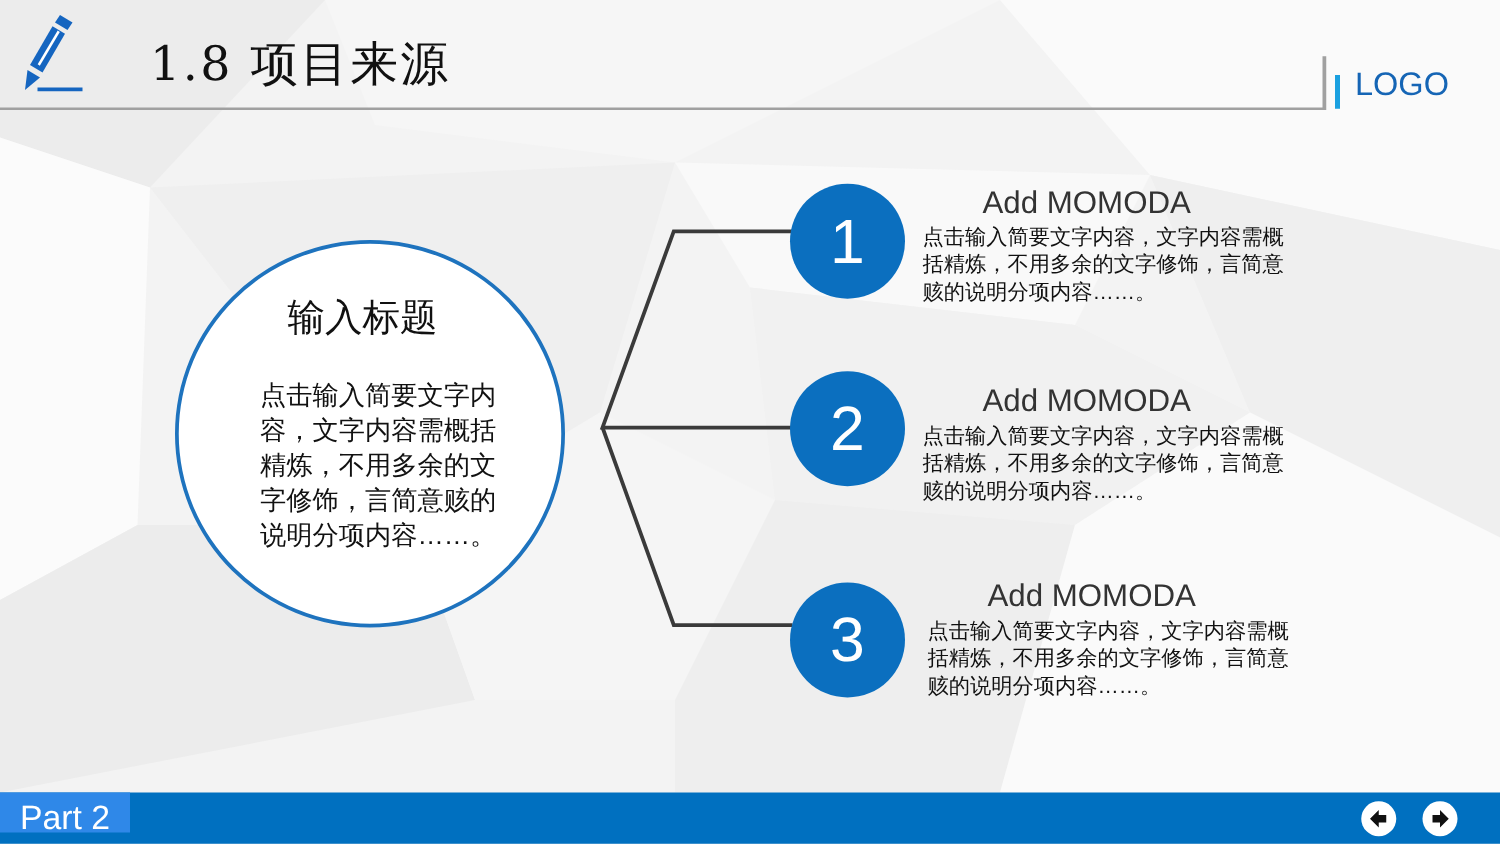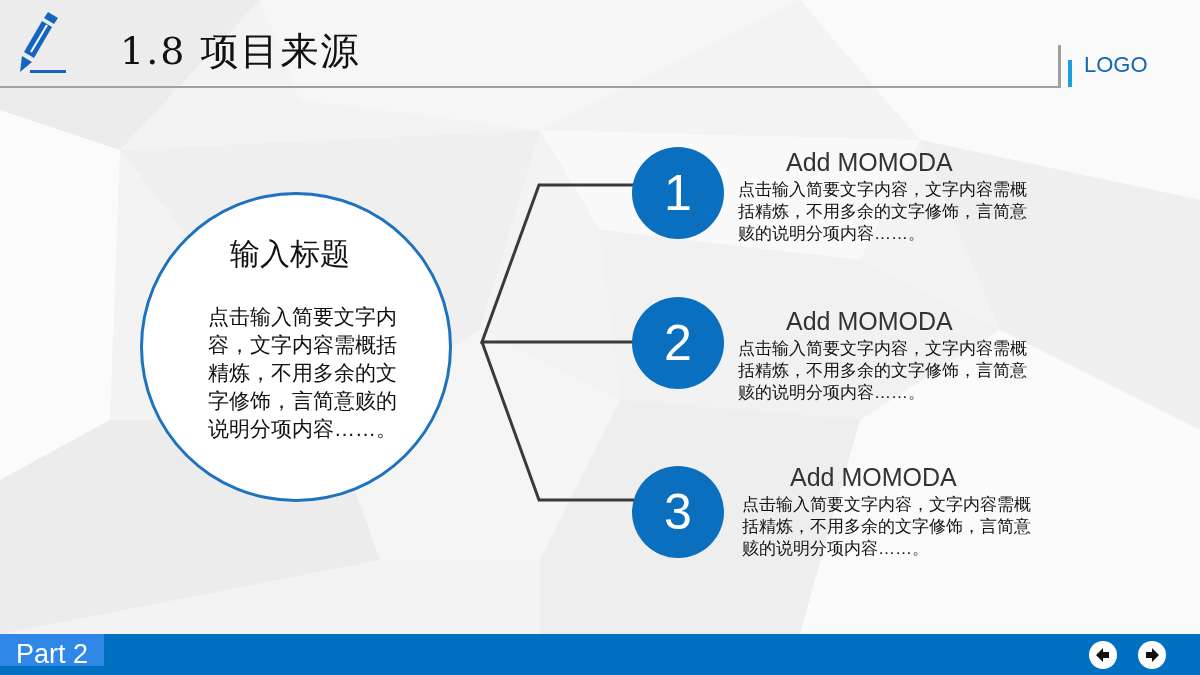--- a/index.html
+++ b/index.html
@@ -5,21 +5,21 @@
   html, body { margin:0; padding:0; }
   body { width:1200px; height:675px; overflow:hidden; position:relative; background:#f4f4f4; font-family:"Liberation Sans", "DejaVu Sans", sans-serif; }
   .bg { position:absolute; left:0; top:0; width:1200px; height:675px; }
   .abs { position:absolute; }
   .pencil { left:18px; top:10px; width:50px; height:68px; }
   .title { left:120px; top:26px; width:250px; font-family:"DejaVu Serif", "Liberation Serif", serif; font-size:38px; line-height:50px; color:#111; letter-spacing:2px; }
   .title .num { margin-right:14px; }
   .title-line { left:0; top:86px; width:1060px; height:2px; background:#a0a0a0; }
   .title-vline { left:1058px; top:45px; width:3px; height:43px; background:#a0a0a0; }
   .logo-bar { left:1068px; top:60px; width:4px; height:27px; background:#1aa0e0; }
-  .logo { left:1084px; top:52px; font-size:22px; color:#1565b5; font-weight:normal; letter-spacing:0px; }
+  .logo { left:1084px; top:52px; font-size:26px; color:#1565b5; font-weight:normal; letter-spacing:0px; }
   .big-circle { left:140px; top:192px; width:312px; height:310px; border:3px solid #1e73be; border-radius:50%; background:#ffffff; box-sizing:border-box; }
   .big-title { left:230px; top:234px; font-size:30px; color:#111; }
   .big-body { left:208px; top:303px; width:205px; font-size:21px; line-height:28px; color:#111; word-break:break-all; }
   .connectors { left:0; top:0; width:1200px; height:675px; pointer-events:none; }
   .num-circle { width:92px; height:92px; border-radius:50%; background:#0b6fbf; color:#fff; font-size:50px; display:flex; align-items:center; justify-content:center; }
   .item-title { font-size:25px; color:#333;margin-left:48px; }
   .item-body { font-size:17px; line-height:22px; color:#111; width:300px; }
   .footer { left:0; top:634px; width:1200px; height:41px; background:#0070c0; }
   .part { left:0; top:634px; width:104px; height:32px; background:#2f88e8; color:#fff; font-size:27px; line-height:41px; text-align:center; }
   .nav-btn { top:641px; width:28px; height:28px; border-radius:50%; background:#fff; display:flex; align-items:center; justify-content:center; cursor:pointer; }

